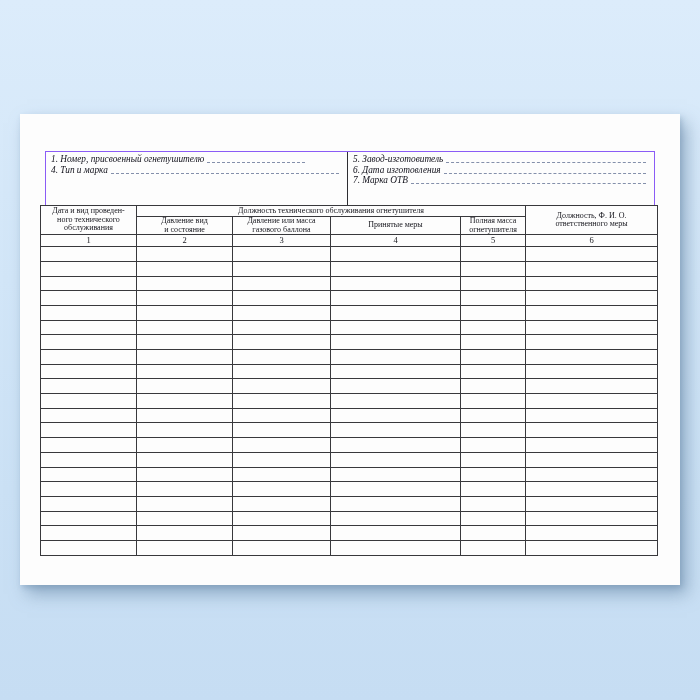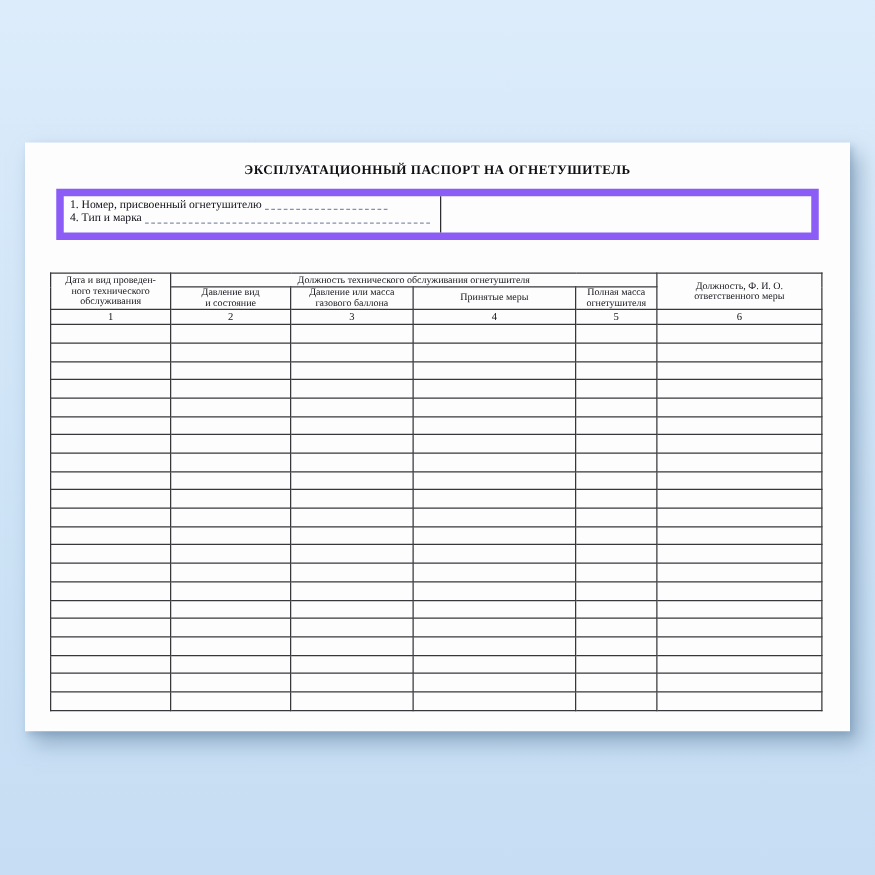--- a/index.html
+++ b/index.html
@@ -35,25 +35,26 @@
     font-weight: bold;
     letter-spacing: 0.4px;
     color: #101014;
   }
   
   .fields-box {
     position: absolute;
     left: 25px;
     top: 37px;
     width: 610px;
-    height: 41px;
-    border: 6px solid #8b5cf6;
+    height: 61px;
+    border: 1px solid #8b5cf6;
     box-sizing: border-box;
     display: flex;
     background: #fdfdfd;
+    font-style: italic;
   }
   .fcol {
     box-sizing: border-box;
     padding: 2px 6px 0 5px;
   }
   .fcol-left {
     width: 302px;
     border-right: 1px solid #2e2e32;
   }
   .fcol-right { flex: 1; }
@@ -71,21 +72,21 @@
     display: inline-block;
     height: 8px;
     border-bottom: 1px dashed #8490ab;
     margin: 0 2px 1.5px 3px;
   }
   .blank.grow { flex: 1; }
   
   .log-table {
     position: absolute;
     left: 20px;
-    top: 104px;
+    top: 91px;
     width: 617px;
     border-collapse: collapse;
     table-layout: fixed;
     background: #fdfdfd;
     border: 1.5px solid #232327;
   }
   .log-table th, .log-table td {
     border: 1px solid #38383c;
     padding: 0 2px;
     text-align: center;
@@ -106,30 +107,43 @@
     line-height: 9px;
   }
   .log-table tbody td { height: 13.7px; }
 </style>
 </head>
 <body>
 
 <div class="stage">
   <div class="paper">
 
-    <h1 class="doc-title">ЭКСПЛУАТАЦИОННЫЙ ПАСПОРТ НА ОГНЕТУШИТЕЛЬ</h1>
 
     <div class="fields-box">
       <div class="fcol fcol-left">
         <div class="frow">
           <span class="flabel">1. Номер, присвоенный огнетушителю</span>
           <span class="blank" style="width:98px"></span>
         </div>
         <div class="frow">
           <span class="flabel">4. Тип и марка</span>
+          <span class="blank grow"></span>
+        </div>
+      </div>
+      <div class="fcol fcol-right">
+        <div class="frow">
+          <span class="flabel">5. Завод-изготовитель</span>
+          <span class="blank grow"></span>
+        </div>
+        <div class="frow">
+          <span class="flabel">6. Дата изготовления</span>
+          <span class="blank grow"></span>
+        </div>
+        <div class="frow">
+          <span class="flabel">7. Марка ОТВ</span>
           <span class="blank grow"></span>
         </div>
       </div>
     </div>
 
     <table class="log-table">
       <colgroup id="table-cols">
           <col style="width: 96px;">
           <col style="width: 96px;">
           <col style="width: 98px;">

